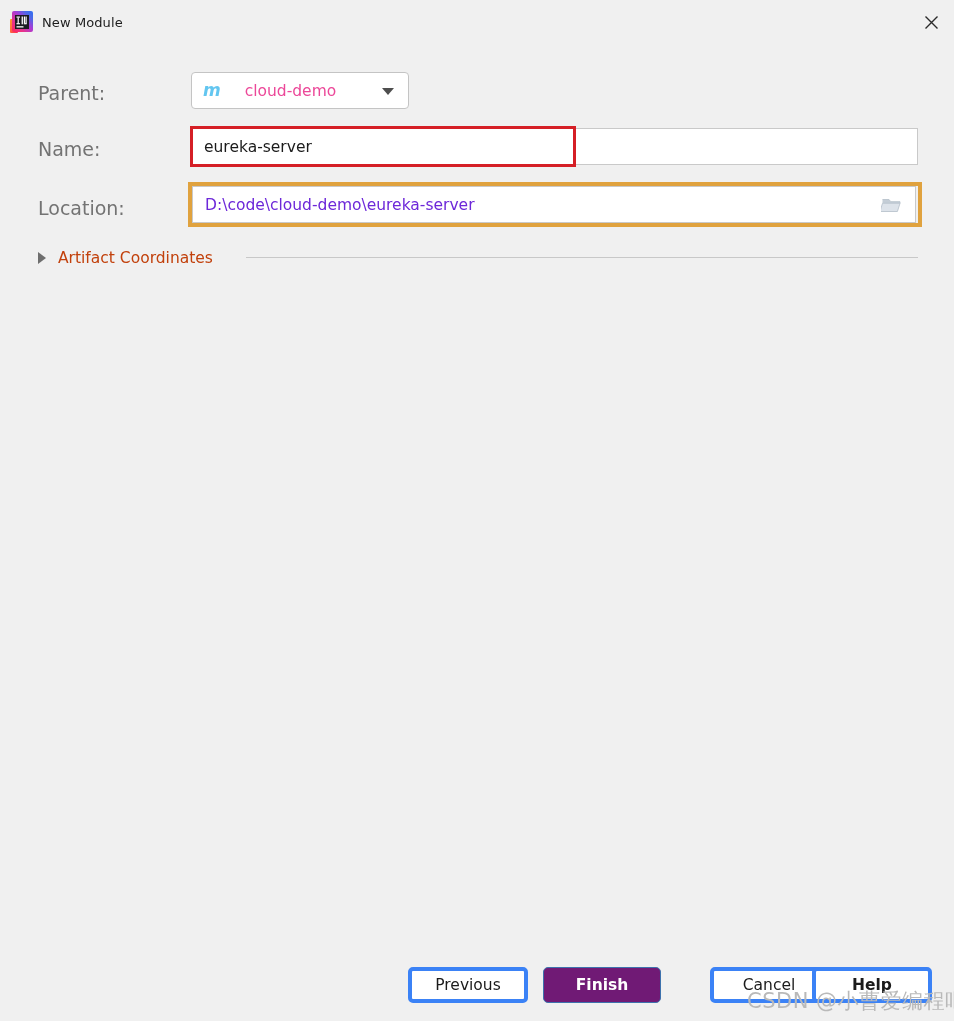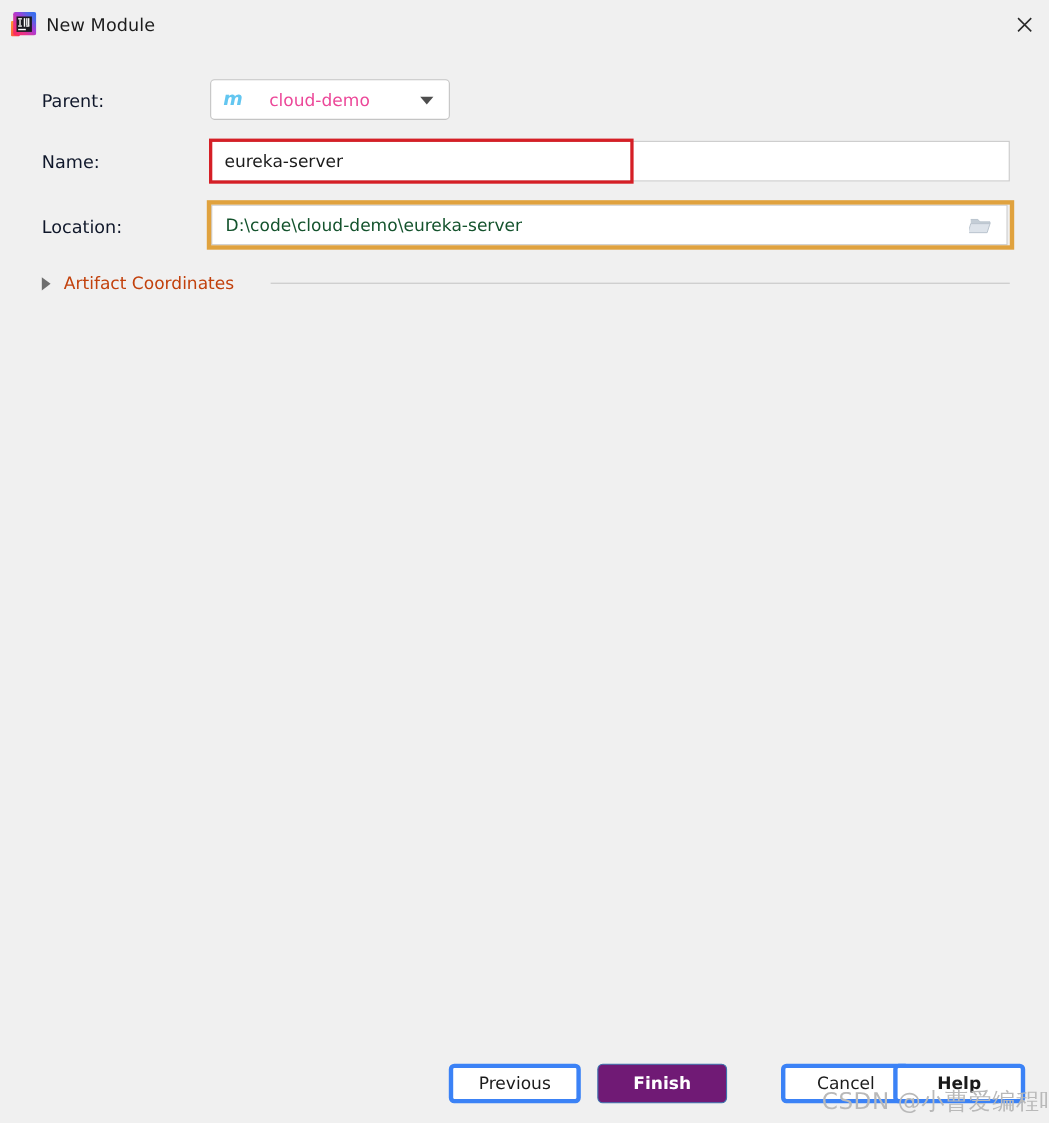--- a/index.html
+++ b/index.html
@@ -30,21 +30,21 @@
     position: absolute;
     left: 10px;
     top: 11px;
     width: 23px;
     height: 23px;
   }
   .title-text {
     position: absolute;
     left: 42px;
     top: 11px;
-    font-size: 16px;
+    font-size: 13px;
     letter-spacing: 0.1px;
     color: #1c1c1c;
     line-height: 23px;
   }
   .close-btn {
     position: absolute;
     right: 0px;
     top: 0px;
     width: 46px;
     height: 44px;
@@ -52,22 +52,22 @@
     align-items: center;
     justify-content: center;
     cursor: default;
   }
   .close-btn svg { display: block; }
 
   
   .form-label {
     position: absolute;
     left: 38px;
-    font-size: 16px;
-    color: #0f172a;
+    font-size: 19px;
+    color: #737373;
     white-space: nowrap;
   }
   #lbl-parent   { top: 82px; }
   #lbl-name     { top: 138px; }
   #lbl-location { top: 197px; }
 
   
   .combo {
     position: absolute;
     left: 191px;
@@ -133,21 +133,21 @@
   #location-field {
     left: 192px;
     top: 186px;
     width: 724px;
     height: 37px;
     border: 1px solid #c9c9c9;
   }
   #location-field .field-value {
     margin-left: 12px;
     font-size: 15.5px;
-    color: #14532d;
+    color: #6d28d9;
   }
   .browse-icon {
     position: absolute;
     right: 12px;
     top: 9px;
     width: 22px;
     height: 18px;
     cursor: default;
   }
 

